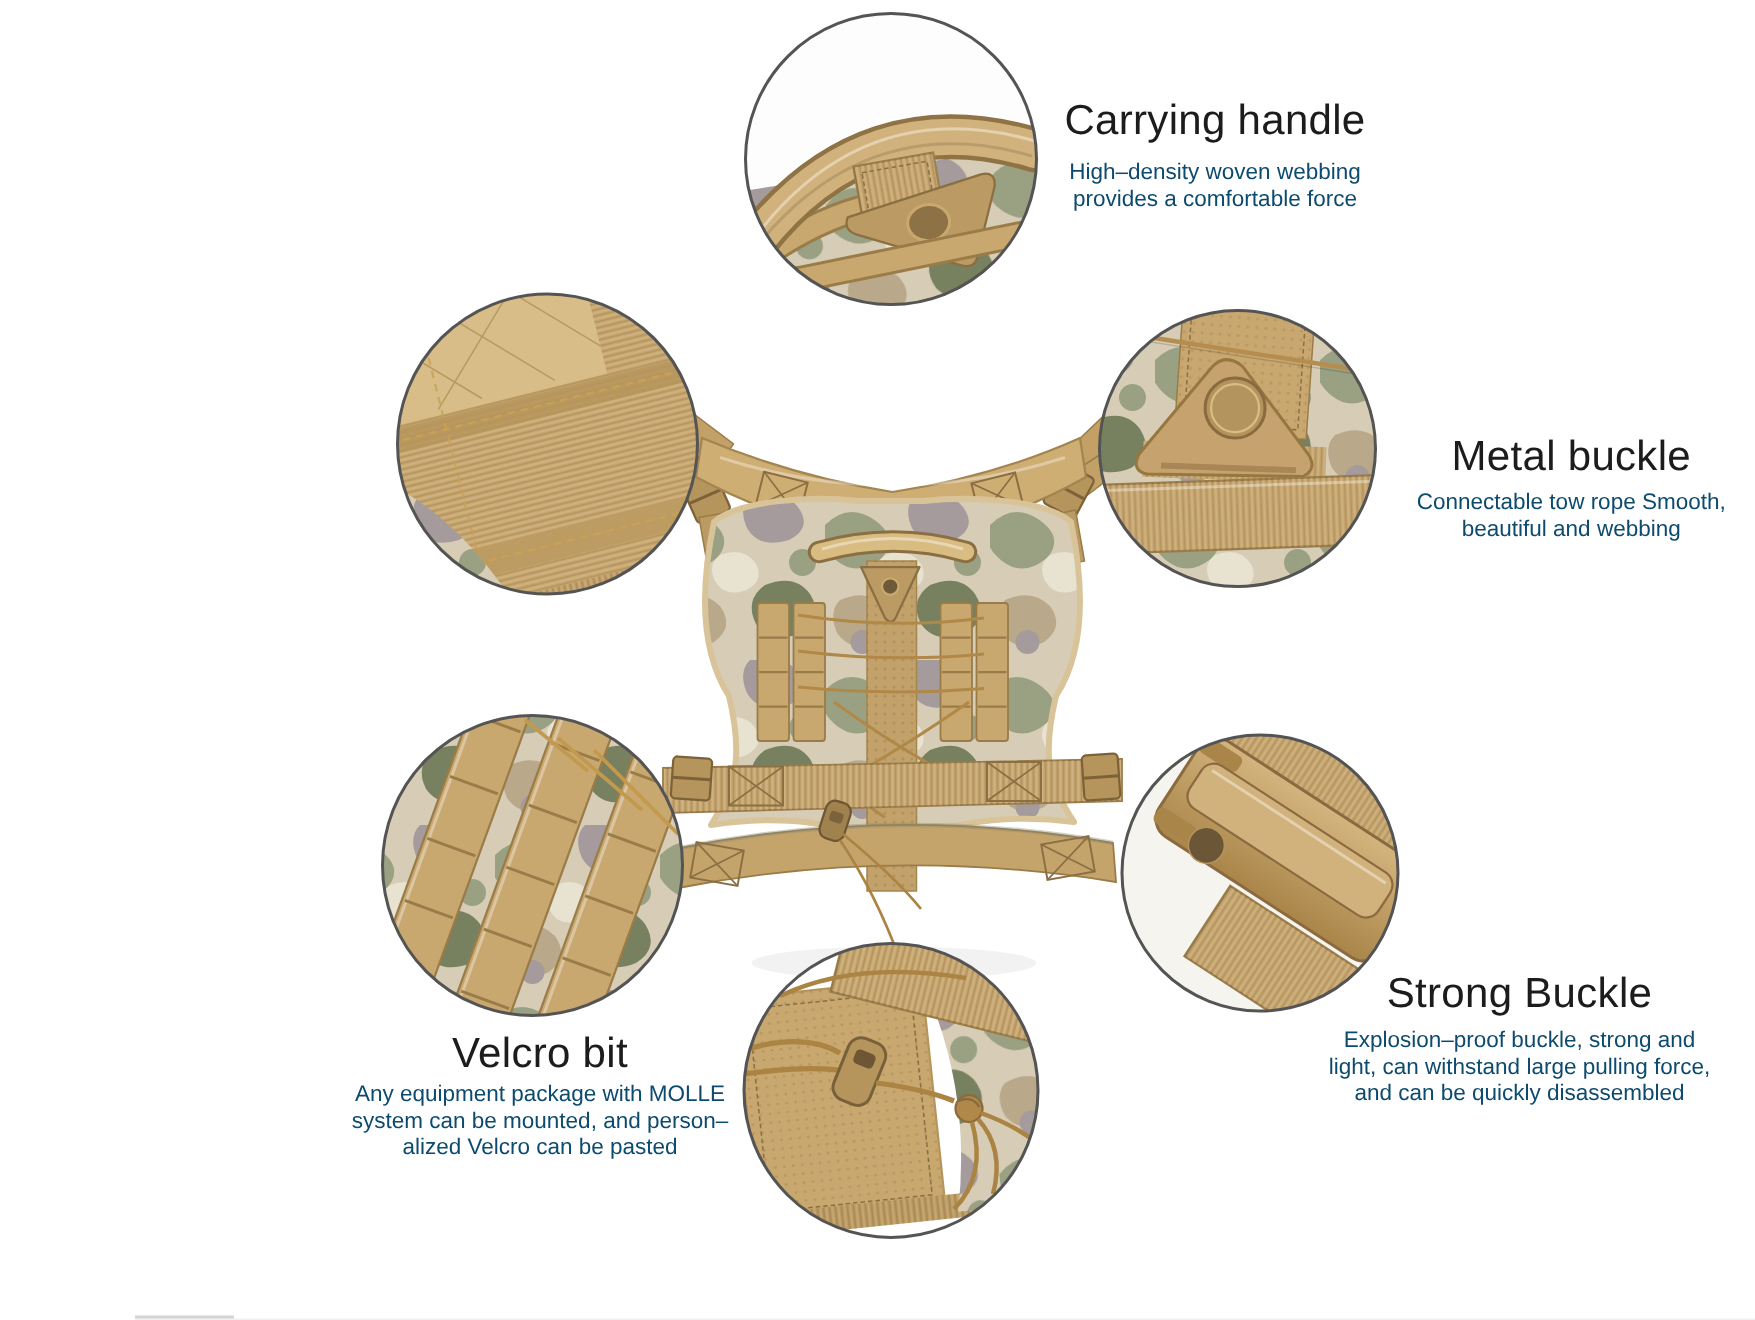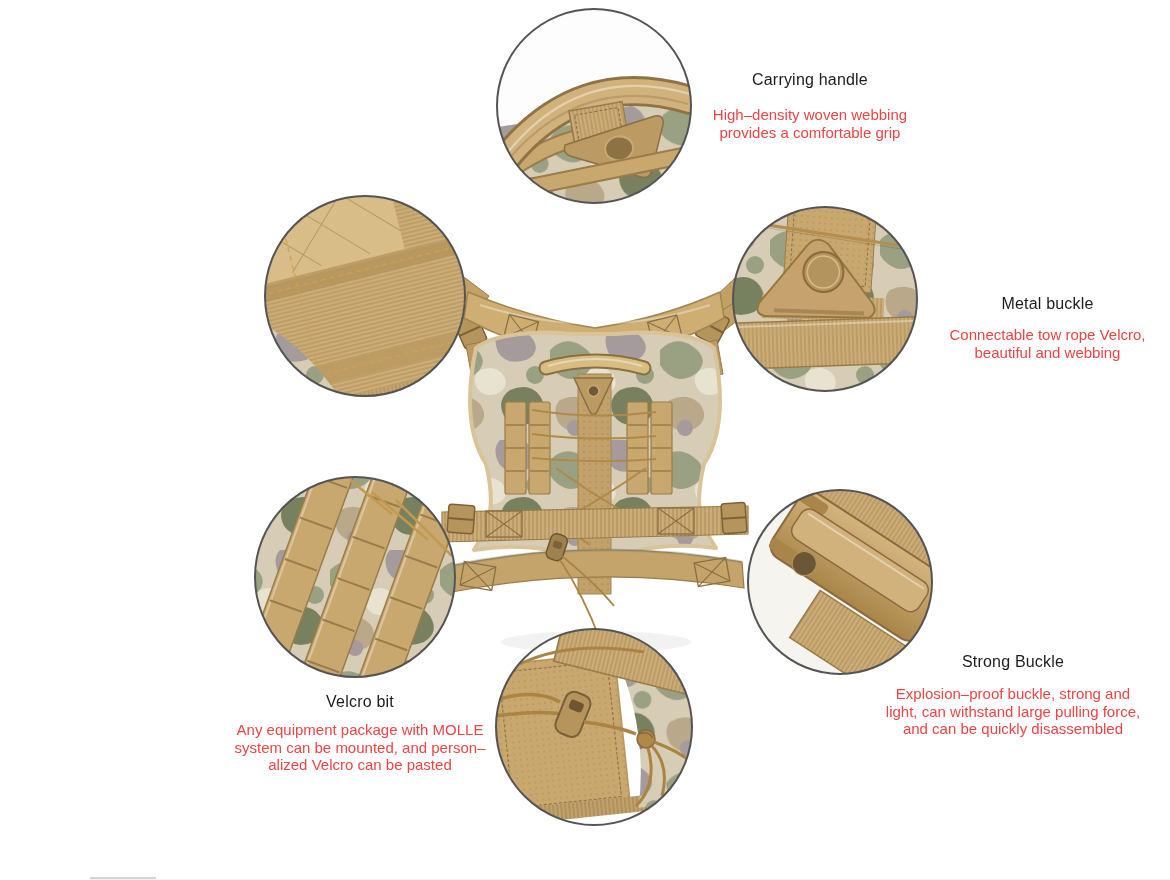--- a/index.html
+++ b/index.html
@@ -2,22 +2,22 @@
 <html><head>
 <meta charset="utf-8">
 <style>
   html,body{margin:0;padding:0;background:#ffffff;}
   .stage{
     position:relative;width:1170px;height:880px;overflow:hidden;
     background:#ffffff;font-family:"Liberation Sans",sans-serif;
   }
   .stage svg{position:absolute;left:0;top:0;}
   .callout{position:absolute;text-align:center;color:#1e1e1e;}
-  .co-title{font-size:16px;line-height:28px;font-weight:400;color:#1c1c1c;letter-spacing:.2px;}
-  .co-desc{font-size:15px;line-height:17.5px;color:#ef4444;}
+  .co-title{font-size:28px;line-height:28px;font-weight:400;color:#1c1c1c;letter-spacing:.2px;}
+  .co-desc{font-size:15px;line-height:17.5px;color:#0c4a6e;}
   #co-carrying{left:660px;top:66px;width:300px;}
   #co-carrying .co-desc{margin-top:12px;}
   #co-suture{left:10px;top:306px;width:290px;}
   #co-suture .co-desc{margin-top:8px;}
   #co-metal{left:905px;top:290px;width:285px;}
   #co-metal .co-desc{margin-top:8px;}
   #co-velcro{left:215px;top:688px;width:290px;}
   #co-velcro .co-desc{margin-top:5px;}
   #co-strong{left:868px;top:648px;width:290px;}
   #co-strong .co-desc{margin-top:9px;}
@@ -334,29 +334,29 @@
       <rect x="828" y="600" width="150" height="56" fill="url(#ribsV)"></rect>
     </g>
   </g>
   <circle cx="840" cy="582" r="92" fill="none" stroke="#545454" stroke-width="2"></circle>
 </svg>
 
   <div class="callout" id="co-carrying">
     <div class="co-title">Carrying handle</div>
     <div class="co-desc">
       <span>High–density woven webbing</span><br>
-      <span>provides a comfortable grip</span>
+      <span>provides a comfortable force</span>
     </div>
   </div>
 
 
   <div class="callout" id="co-metal">
     <div class="co-title">Metal buckle</div>
     <div class="co-desc">
-      <span>Connectable tow rope Velcro,</span><br>
+      <span>Connectable tow rope Smooth,</span><br>
       <span>beautiful and webbing</span>
     </div>
   </div>
 
   <div class="callout" id="co-velcro">
     <div class="co-title">Velcro bit</div>
     <div class="co-desc">
       <span>Any equipment package with MOLLE</span><br>
       <span>system can be mounted, and person–</span><br>
       <span>alized Velcro can be pasted</span>

